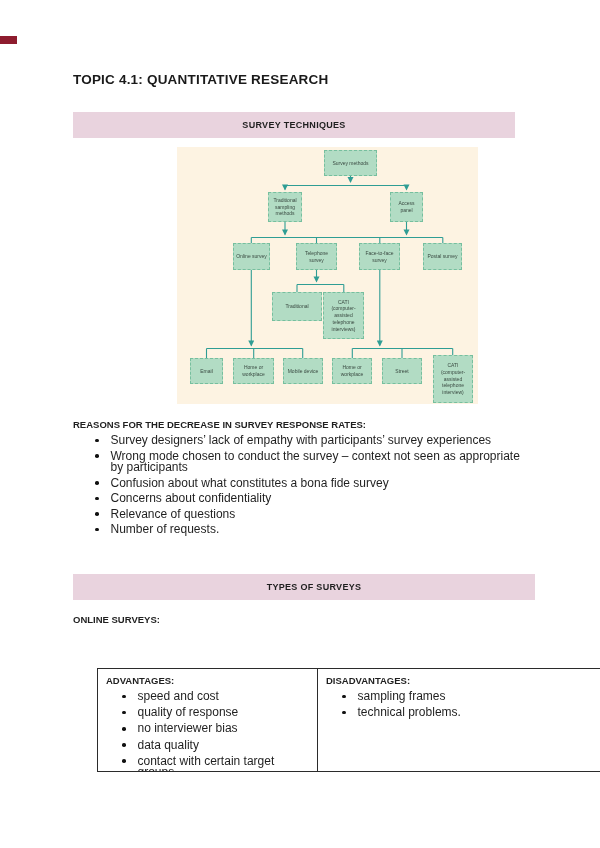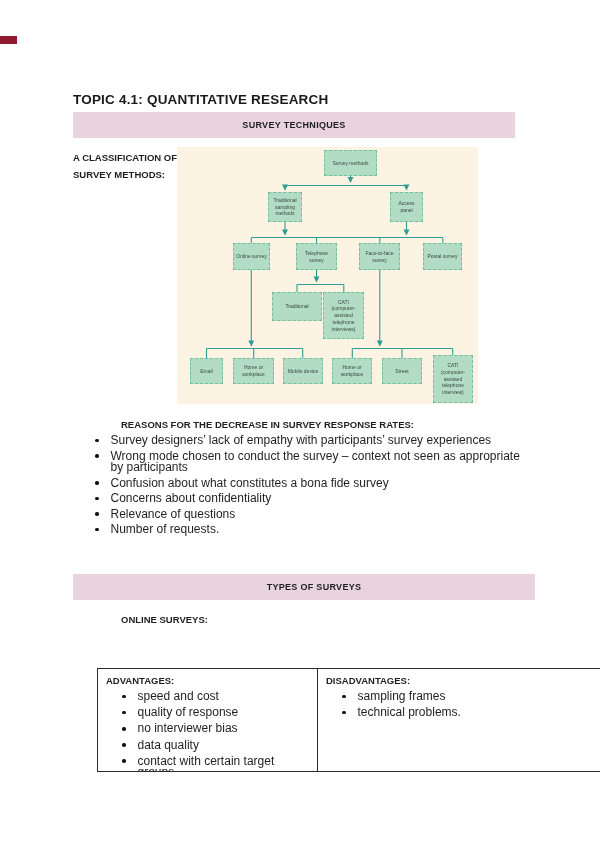--- a/index.html
+++ b/index.html
@@ -1,39 +1,39 @@
 <!DOCTYPE html>
 <html><head>
 <meta charset="utf-8">
 <style>
   html,body{margin:0;padding:0;background:#ffffff;}
   body{font-family:"Liberation Sans","DejaVu Sans",sans-serif;color:#1f1f1f;}
   .page{position:relative;width:600px;height:848px;background:#ffffff;overflow:hidden;}
 
   .corner-mark{position:absolute;left:0;top:36px;width:17px;height:8px;background:#8e1c2e;}
 
-  .doc-title{position:absolute;left:73px;top:72px;font-size:13.5px;font-weight:bold;color:#1a1a1a;letter-spacing:.2px;margin-top:20px;}
+  .doc-title{position:absolute;left:73px;top:72px;font-size:13.5px;font-weight:bold;color:#1a1a1a;letter-spacing:.2px;}
 
   .banner{position:absolute;left:73px;width:442px;height:26px;background:#e9d3de;
           display:flex;align-items:center;justify-content:center;
           font-size:9px;font-weight:bold;letter-spacing:.3px;color:#1f1f1f;}
   .banner.b1{top:112px;}
   .banner.b2{top:574px;padding-left:20px;}
 
   .class-label{position:absolute;left:73px;top:150px;font-size:9.5px;font-weight:bold;line-height:16.5px;}
 
   
   .flow-panel{position:absolute;left:177px;top:147px;width:301px;height:257px;background:#fdf3e2;}
   .flow-panel svg{position:absolute;left:0;top:0;}
   .node{position:absolute;background:#b2dcc4;border:1px dashed #76bf9e;box-sizing:border-box;
         display:flex;align-items:center;justify-content:center;padding:1px 2px;
         font-size:5px;line-height:1.35;color:#3a4a42;text-align:center;}
 
   
-  .section-heading{position:absolute;left:73px;font-size:9.5px;font-weight:bold;margin-left:48px;}
+  .section-heading{position:absolute;left:73px;font-size:9.5px;font-weight:bold;}
   .reasons-list{position:absolute;left:93px;top:435px;width:434px;}
   .bullet-item{display:flex;align-items:flex-start;margin-bottom:4.2px;font-size:12px;line-height:11.4px;}
   .dot{flex:0 0 auto;width:3.5px;height:3.5px;border-radius:50%;background:#111;margin:3.6px 12px 0 2px;}
 
   
   .adv-table{position:absolute;left:73px;top:668px;width:508px;height:104px;
              border:1.5px solid #2b2b2b;box-sizing:border-box;display:flex;margin-left:24px;}
   .adv-cell{box-sizing:border-box;padding:6px 8px;overflow:hidden;}
   .adv-cell.left{width:220px;border-right:1px solid #2b2b2b;}
   .adv-cell.right{flex:1;}
@@ -46,24 +46,20 @@
 <div class="page">
 
   <div class="corner-mark"></div>
 
   <div class="doc-title">TOPIC 4.1: QUANTITATIVE RESEARCH</div>
 
   <div class="banner b1">
     <span>SURVEY TECHNIQUES</span>
   </div>
 
-  <div class="class-label">
-    <div>A CLASSIFICATION OF</div>
-    <div>SURVEY METHODS:</div>
-  </div>
 
   <div class="flow-panel">
     <svg width="301" height="257" viewBox="0 0 301 257">
       <defs>
         <marker id="arr" viewBox="0 0 6 6" refX="5" refY="3" markerWidth="5.5" markerHeight="5.5" orient="auto">
           <path d="M0,0 L6,3 L0,6 z" fill="#2f9d94"></path>
         </marker>
       </defs>
       <g stroke="#2f9d94" stroke-width="1.1" fill="none">
 

